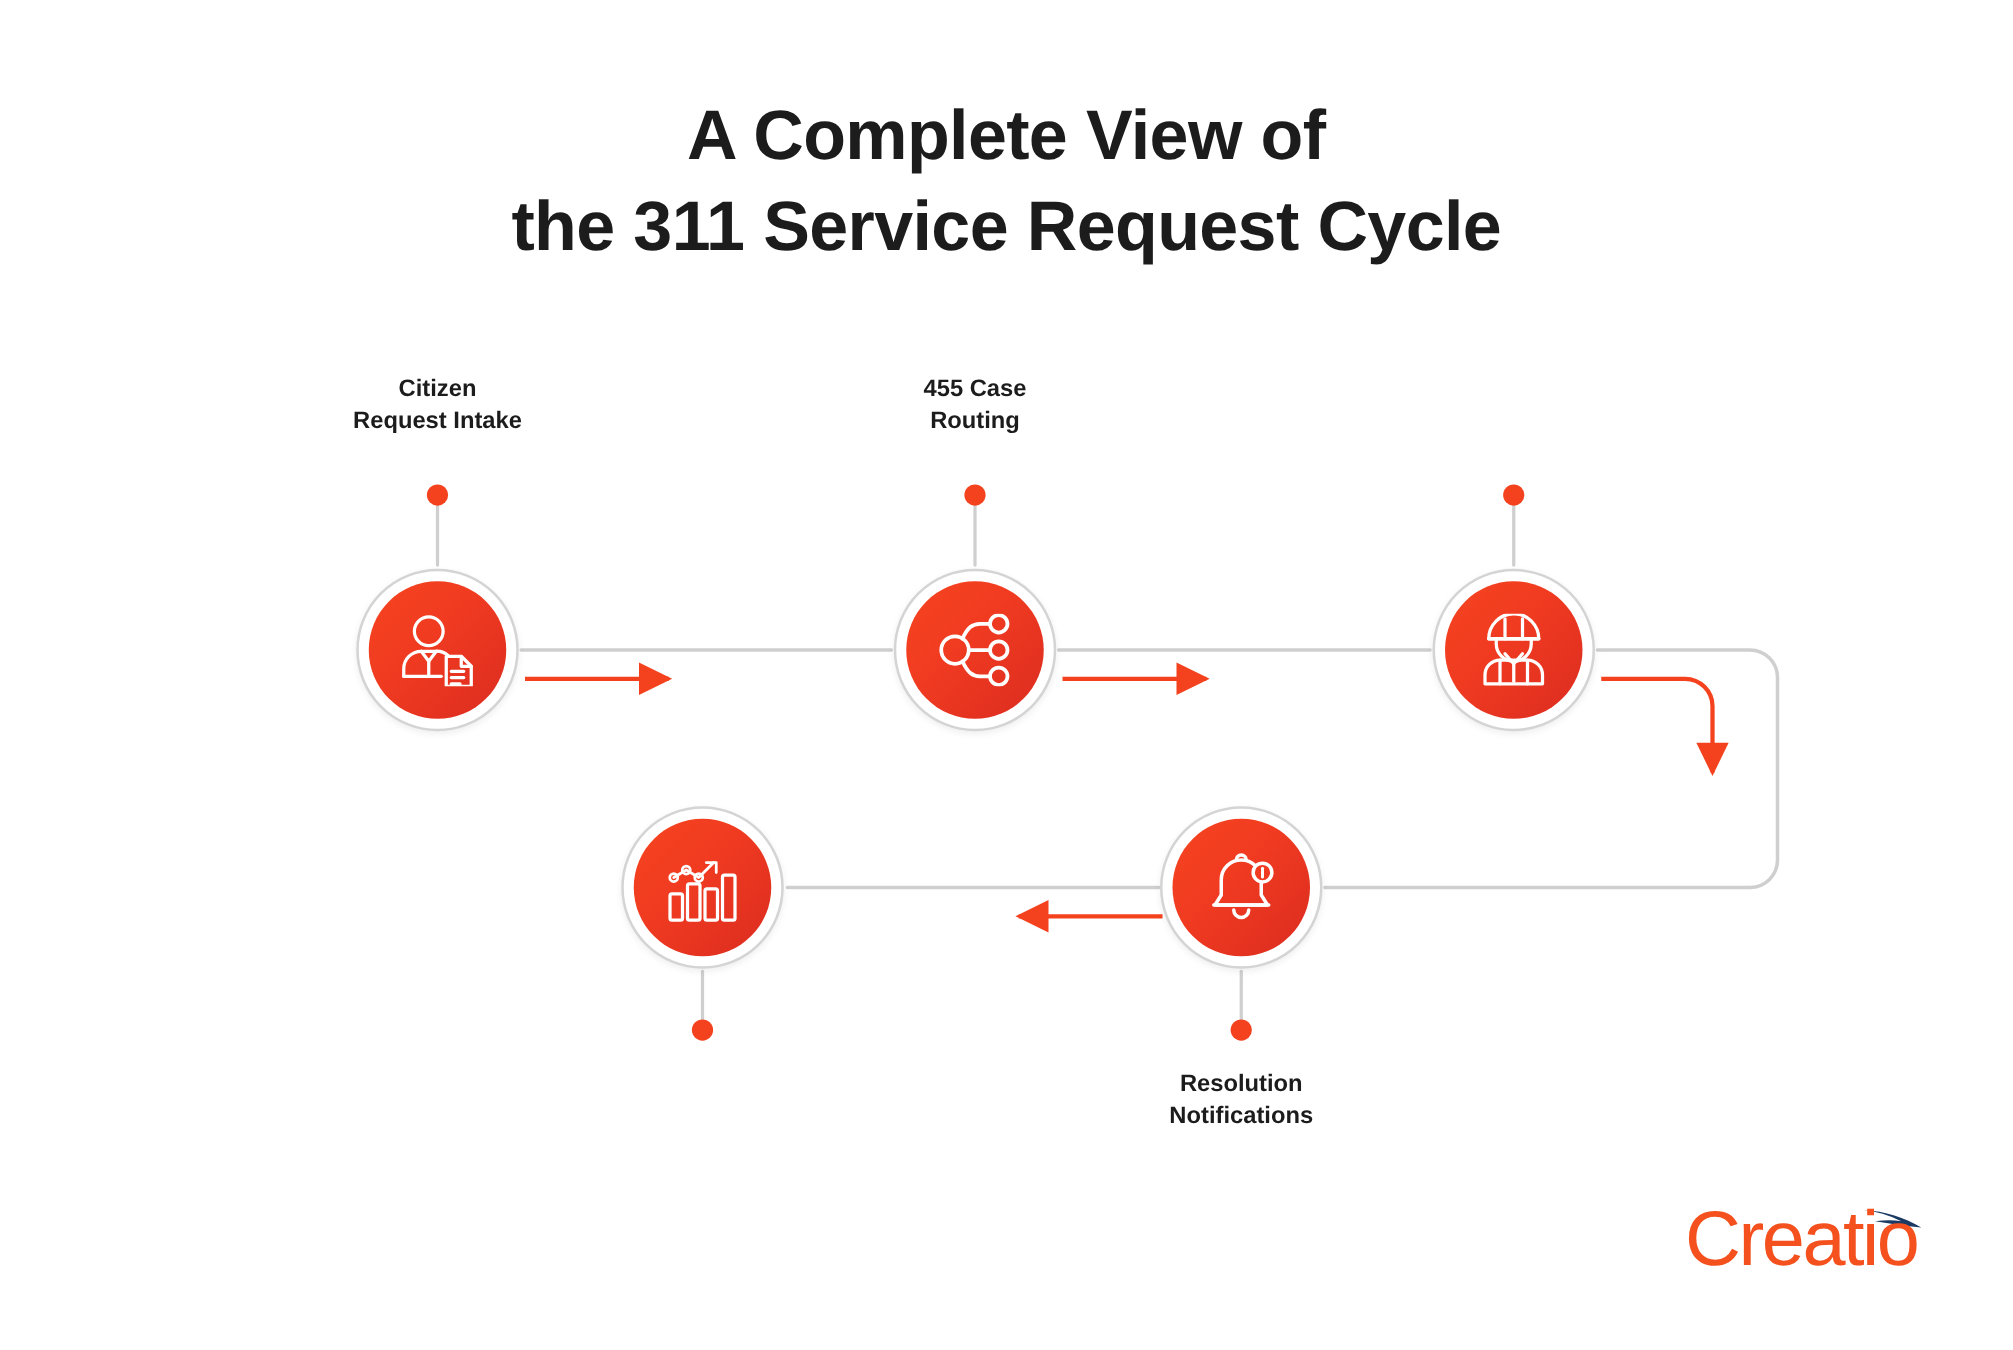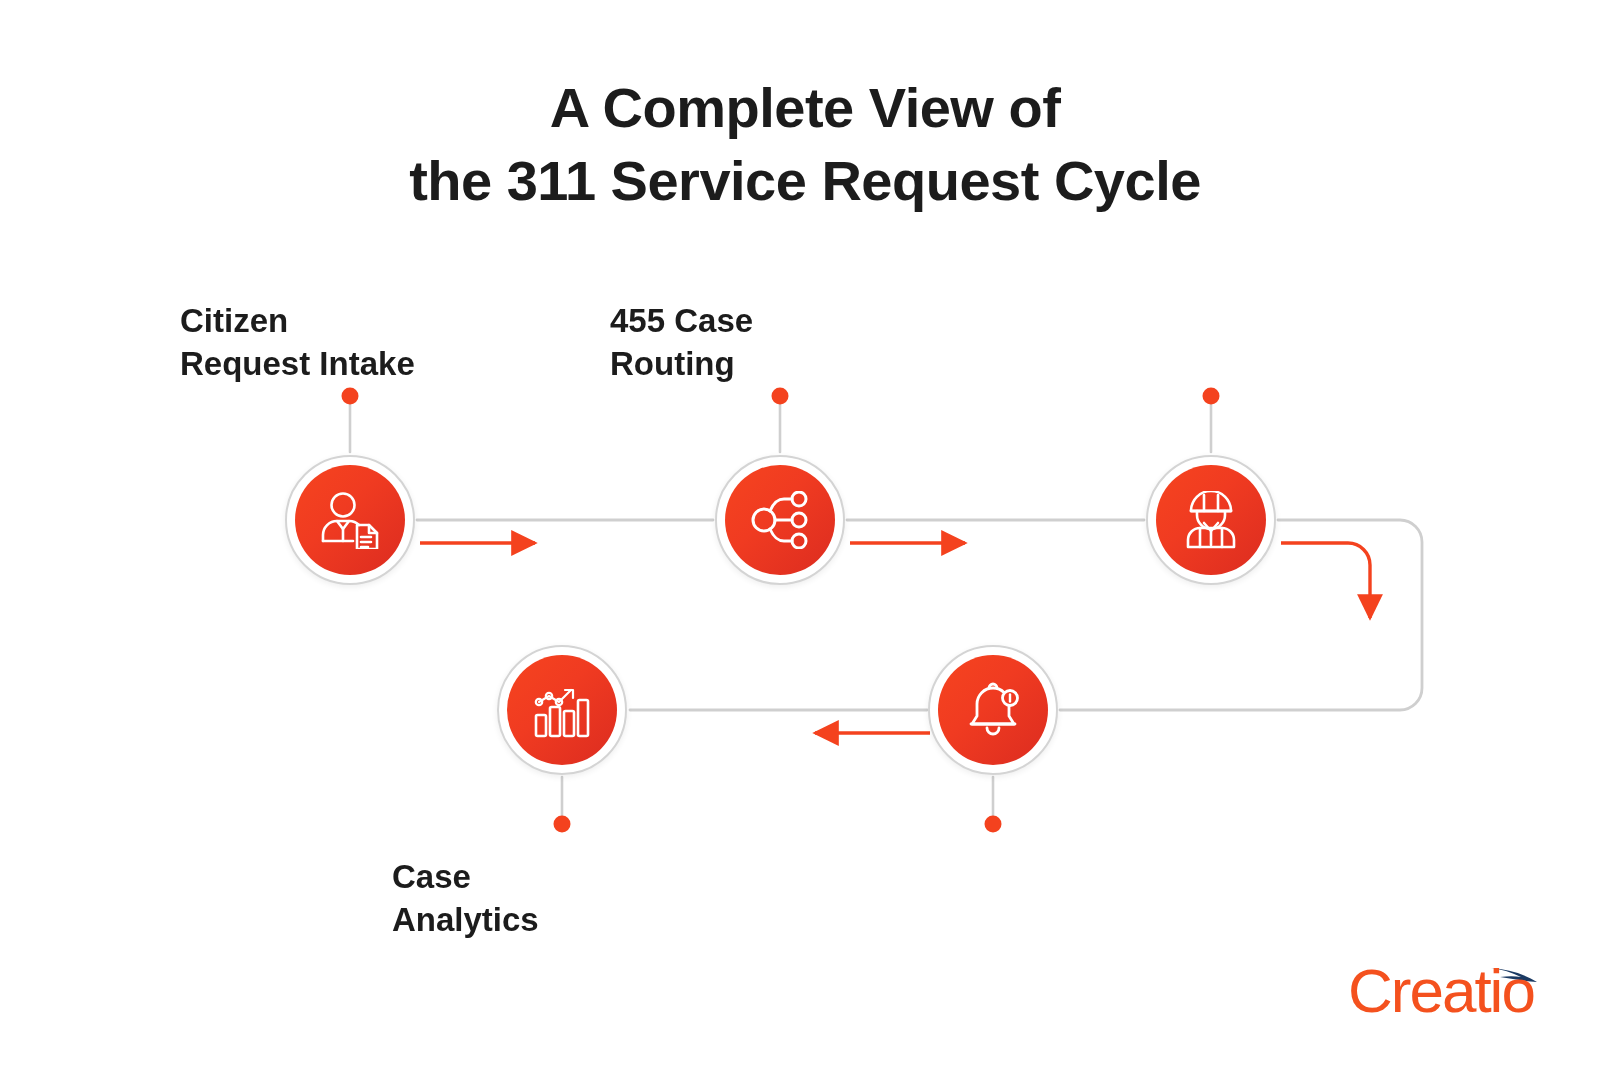--- a/index.html
+++ b/index.html
@@ -76,22 +76,22 @@
     left: 50%;
     top: 50%;
     transform: translate(-50%, -50%);
     display: block;
   }
 
   
   .label {
     position: absolute;
     width: 340px;
-    text-align: left;
-    font-size: 33px;
+    text-align: center;
+    font-size: 19px;
     font-weight: 700;
     line-height: 1.30;
     color: #1c1c1c;
     white-space: pre-line;
   }
 
   
   .logo {
     position: absolute;
     left: 1348px;
@@ -153,22 +153,22 @@
       <line x1="850" y1="543" x2="965" y2="543" marker-end="url(#arrowR)"></line>
       <path d="M1281,543 H1348 a22,22 0 0 1 22,22 V618" marker-end="url(#arrowD)"></path>
       <line x1="930" y1="733" x2="815" y2="733" marker-end="url(#arrowL)"></line>
     </g>
   </svg>
 
   <div class="label" style="left:180px; top:300px;">Citizen
 Request Intake</div>
   <div class="label" style="left:610px; top:300px;">455 Case
 Routing</div>
-  <div class="label" style="left:392px; top:856px;">Case
-Analytics</div>
+  <div class="label" style="left:823px; top:856px;">Resolution
+Notifications</div>
 
   <div class="node" style="left:285px; top:455px;">
     <div class="node-ring"></div>
     <div class="node-disc">
       <svg width="62" height="58" viewBox="0 0 62 58" fill="none" stroke="#ffffff" stroke-width="2.6" stroke-linecap="round" stroke-linejoin="round">
         <circle cx="24" cy="14" r="11.5"></circle>
         <path d="M4,50 v-6 a14,14 0 0 1 14,-14 h12 a14,14 0 0 1 10,4"></path>
         <path d="M18,30 l6,8 l6,-8"></path>
         <path d="M24,38 v12"></path>
         <path d="M4,50 h30"></path>

